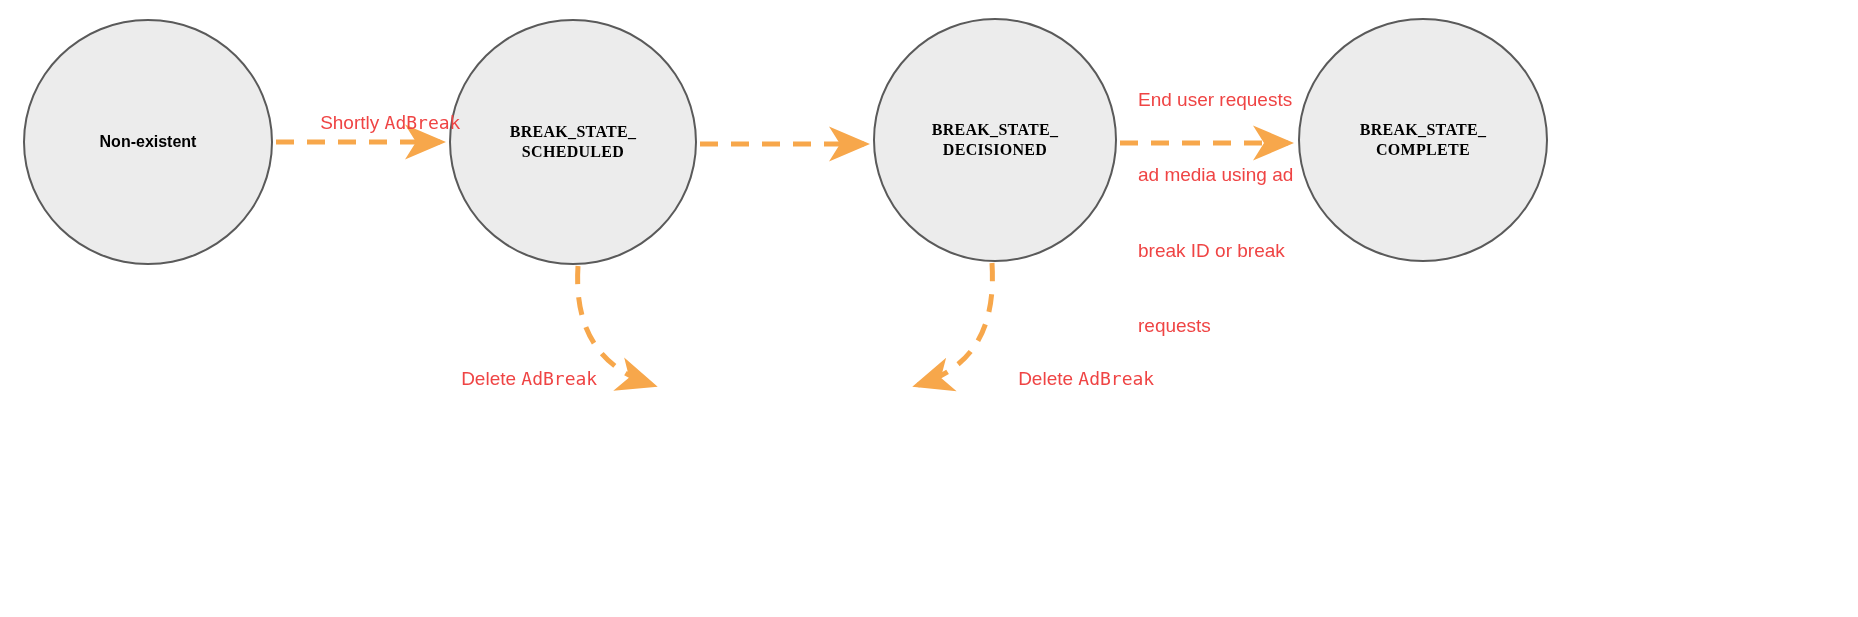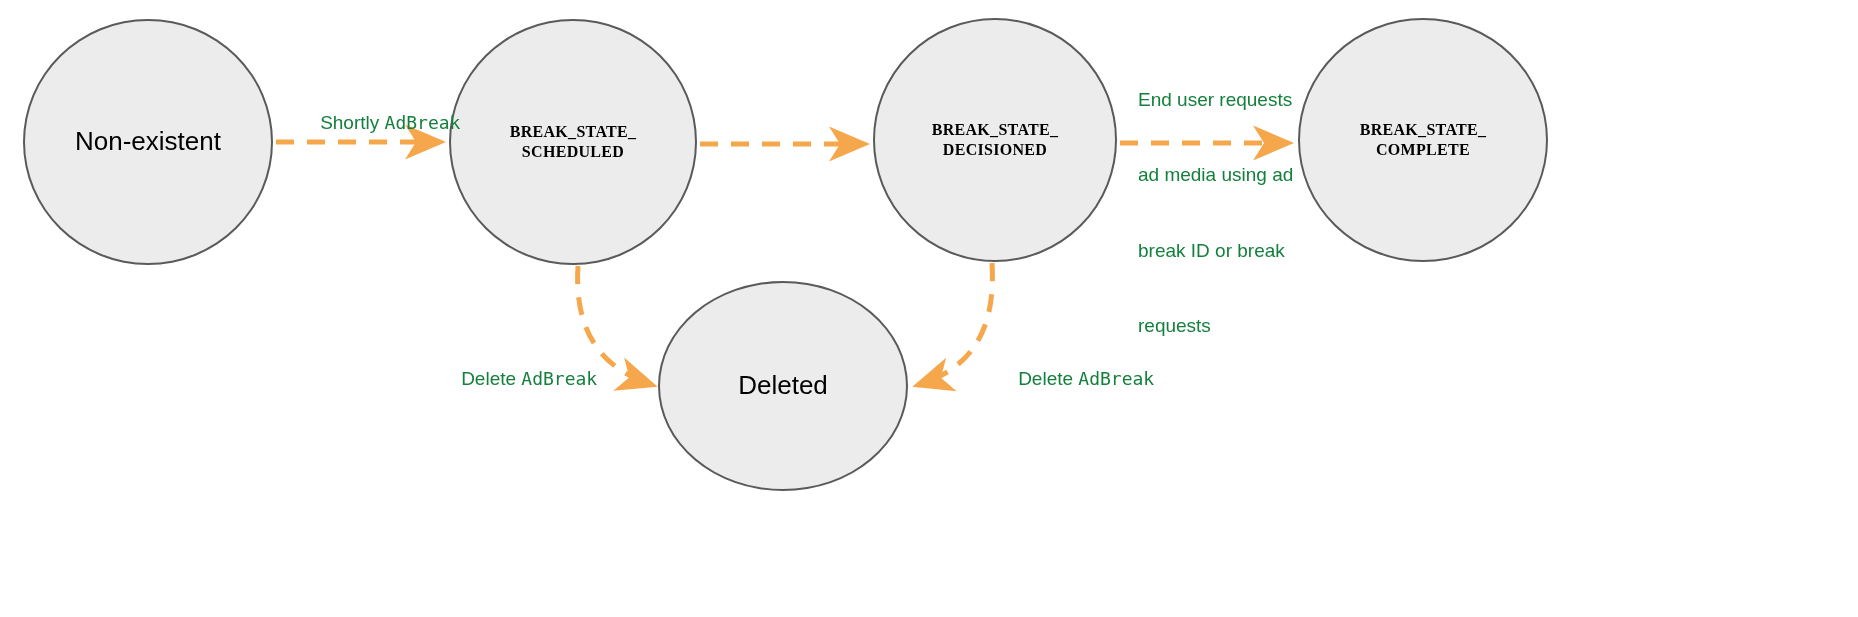--- a/index.html
+++ b/index.html
@@ -44,26 +44,26 @@
     padding: 0 6px;
   }
   .node-label.mono {
     font-family: Liberation Serif, serif;
     font-weight: bold;
     font-size: 16px;
     letter-spacing: 0.3px;
   }
   .node-label.sans {
     font-family: "Liberation Sans", sans-serif;
-    font-weight: normal;
-    font-size: 26px;
+    font-weight: bold;
+    font-size: 16px;
   }
   .edge-label {
     position: absolute;
-    color: #15803d;
+    color: #ef4444;
     font-size: 19px;
     line-height: 1.32;
     white-space: pre;
   }
   .edge-label .sans-part {
     font-family: "Liberation Sans", sans-serif;
   }
   .edge-label .mono-part {
     font-family: "DejaVu Sans Mono", "Liberation Mono", monospace;
     font-size: 18px;
@@ -108,23 +108,20 @@
   <div class="node" style="left:873px; top:18px; width:244px; height:244px;">
     <span class="node-label mono">BREAK_STATE_
 DECISIONED</span>
   </div>
 
   <div class="node" style="left:1298px; top:18px; width:250px; height:244px;">
     <span class="node-label mono">BREAK_STATE_
 COMPLETE</span>
   </div>
 
-  <div class="node" style="left:658px; top:281px; width:250px; height:210px;">
-    <span class="node-label sans">Deleted</span>
-  </div>
 
   <div class="edge-label" style="left:299px; top:85px;">
     <span class="sans-part">Shortly </span><span class="mono-part">AdBreak</span>
   </div>
 
 
   <div class="edge-label multiline" style="left:1138px; top:37px;">
     <div>End user requests</div>
     <div>ad media using ad</div>
     <div>break ID or break</div>

